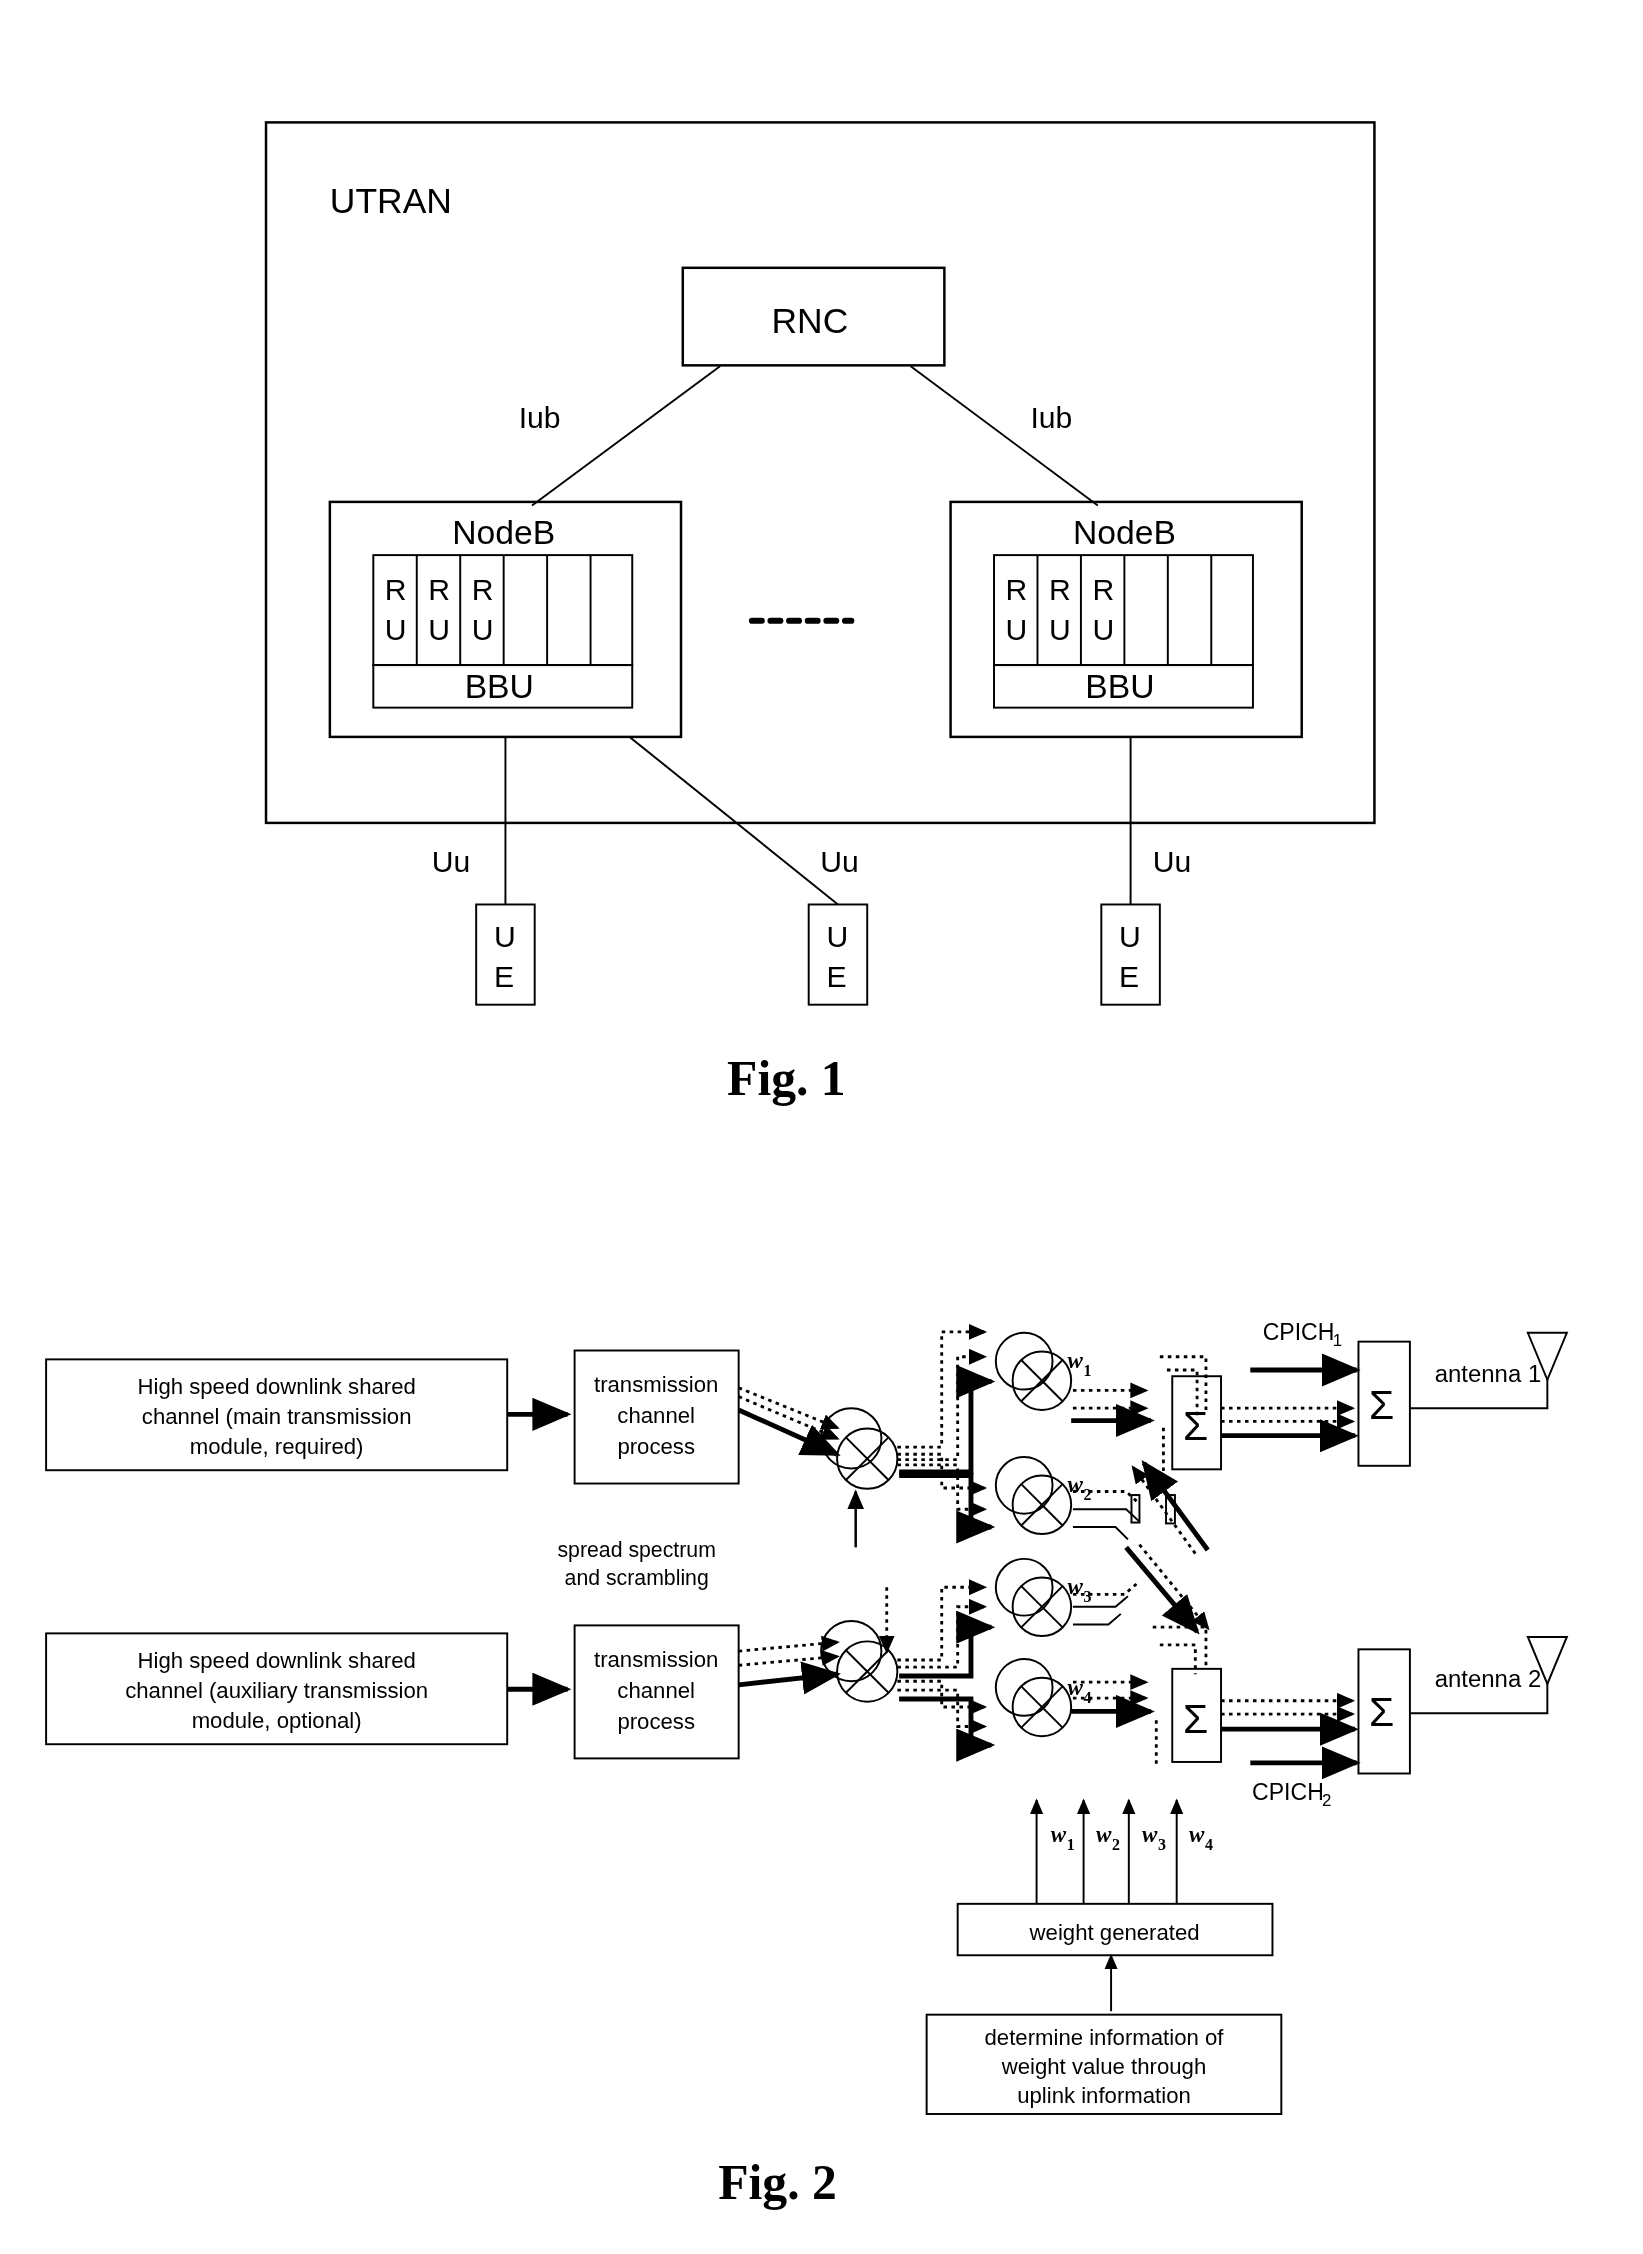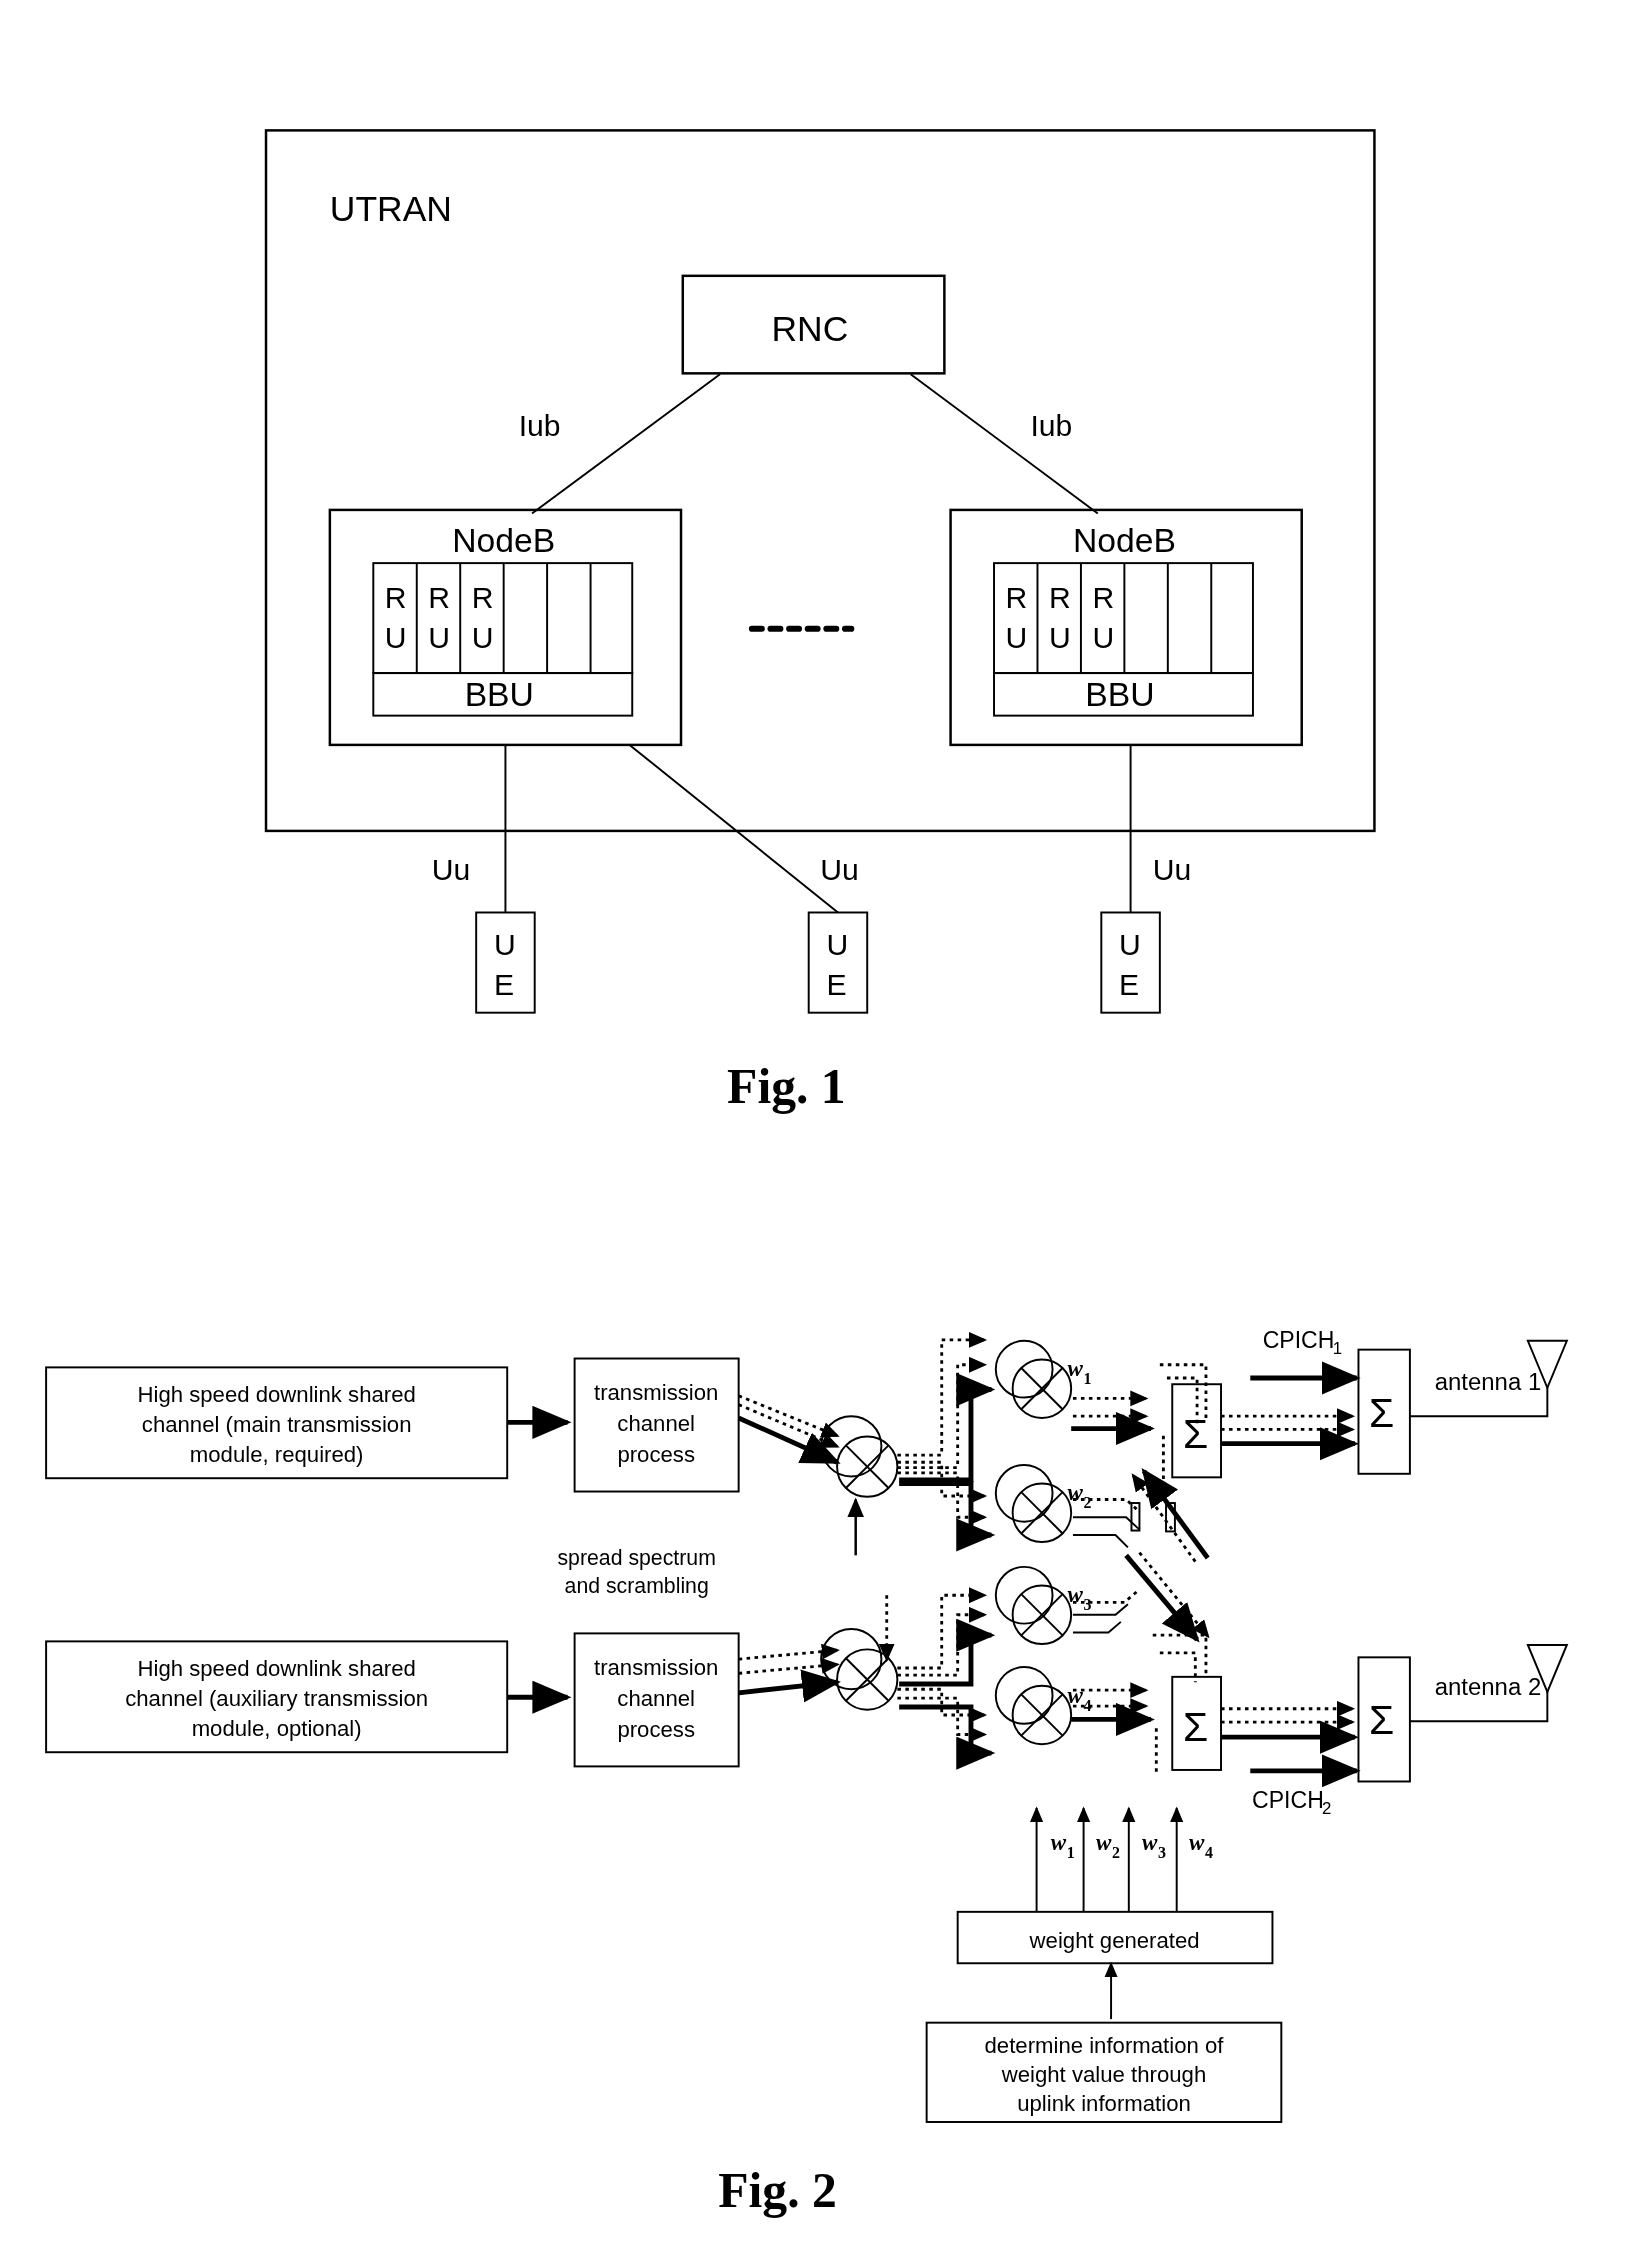--- a/index.html
+++ b/index.html
@@ -10,21 +10,21 @@
   body {
     width: 1644px;
     height: 2255px;
     position: relative;
     font-family: "Liberation Sans", sans-serif;
     color: #000000;
     overflow: hidden;
   }
   .page {
     position: absolute;
-    left: 0; top: 8px;
+    left: 0; top: 0;
     width: 1644px;
     height: 1864px;
   }
   svg.sheet {
     position: absolute;
     left: 0; top: 0;
     width: 1644px;
     height: 2255px;
     display: block;
   }

